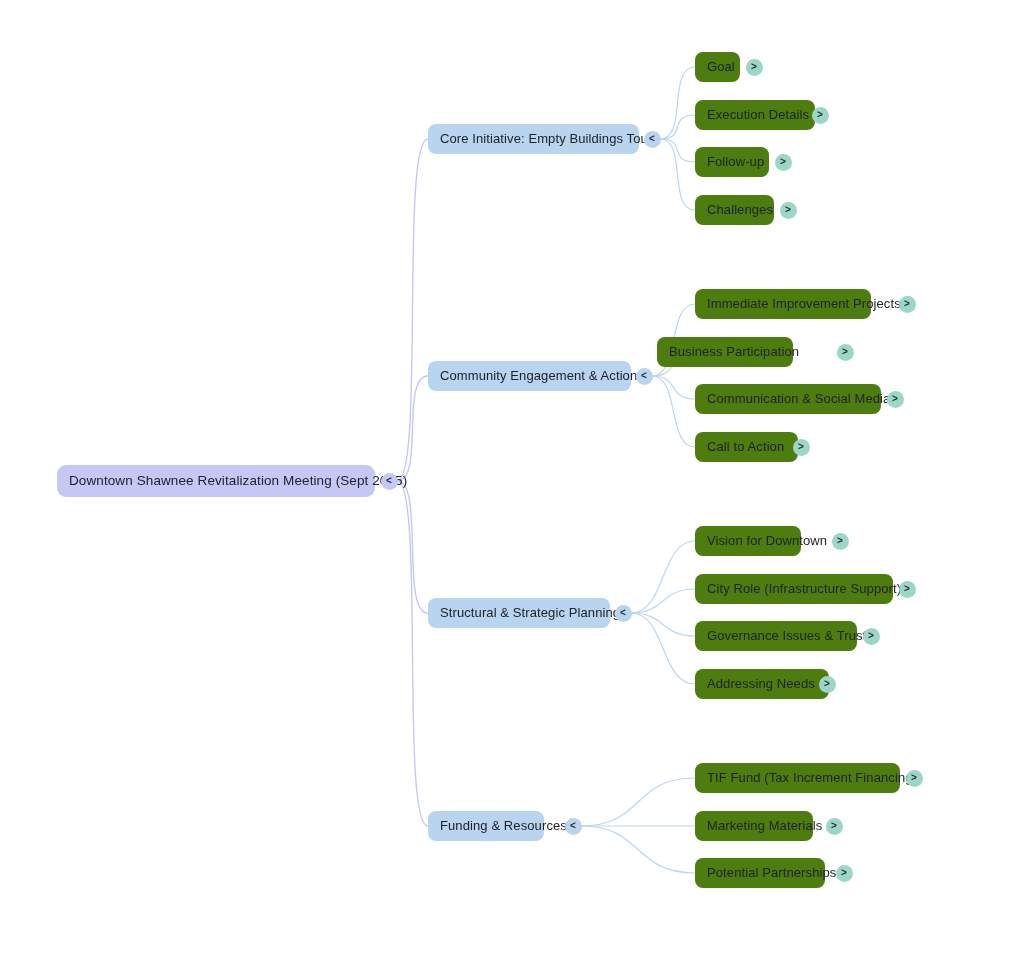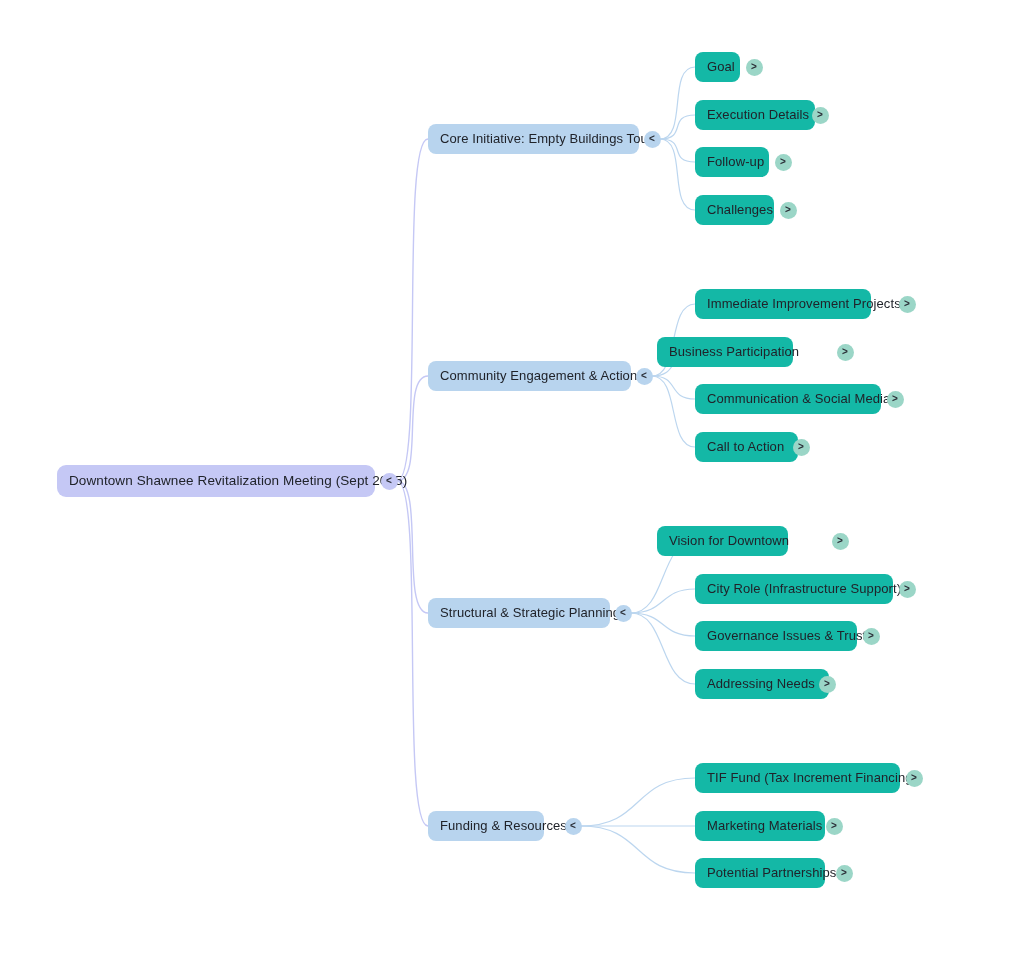--- a/index.html
+++ b/index.html
@@ -20,21 +20,21 @@
     padding:0 12px;
     border-radius:8px;
     font-size:13px;
     line-height:30px;
     color:#20232a;
     white-space:nowrap;
     letter-spacing:.1px;
   }
   .node.root{background:#c5c8f5;border-radius:9px;height:32px;line-height:32px;font-size:13.5px;}
   .node.branch{background:#b8d4ee;}
-  .node.leaf{background:#14b8a6;}
+  .node.leaf{background:#4d7c0f;}
 
   .toggle{
     position:absolute;
     width:17px;height:17px;
     border-radius:50%;
     display:flex;align-items:center;justify-content:center;
     font-size:10px;
     font-weight:bold;
     color:#2b2f38;
     user-select:none;
@@ -135,21 +135,21 @@
     </div>
     <div class="toggle leaf-t" style="left: 792.5px; top: 438.5px;">
       <span>&gt;</span>
     </div>
     <div class="node branch" style="left: 428px; top: 598px; width: 182px;">
       <span>Structural &amp; Strategic Planning</span>
     </div>
     <div class="toggle branch-t" style="left: 614.5px; top: 604.5px;">
       <span>&lt;</span>
     </div>
-    <div class="node leaf" style="left: 657px; top: 526px; width: 131px;">
+    <div class="node leaf" style="left: 695px; top: 526px; width: 106px;">
       <span>Vision for Downtown</span>
     </div>
     <div class="toggle leaf-t" style="left: 831.5px; top: 532.5px;">
       <span>&gt;</span>
     </div>
     <div class="node leaf" style="left: 695px; top: 574px; width: 198px;">
       <span>City Role (Infrastructure Support)</span>
     </div>
     <div class="toggle leaf-t" style="left: 898.5px; top: 580.5px;">
       <span>&gt;</span>
@@ -171,21 +171,21 @@
     </div>
     <div class="toggle branch-t" style="left: 564.5px; top: 817.5px;">
       <span>&lt;</span>
     </div>
     <div class="node leaf" style="left: 695px; top: 763px; width: 205px;">
       <span>TIF Fund (Tax Increment Financing)</span>
     </div>
     <div class="toggle leaf-t" style="left: 905.5px; top: 769.5px;">
       <span>&gt;</span>
     </div>
-    <div class="node leaf" style="left: 695px; top: 811px; width: 130px;">
+    <div class="node leaf" style="left: 695px; top: 811px; width: 118px;">
       <span>Marketing Materials</span>
     </div>
     <div class="toggle leaf-t" style="left: 825.5px; top: 817.5px;">
       <span>&gt;</span>
     </div>
     <div class="node leaf" style="left: 695px; top: 858px; width: 130px;">
       <span>Potential Partnerships</span>
     </div>
     <div class="toggle leaf-t" style="left: 835.5px; top: 864.5px;">
       <span>&gt;</span>

